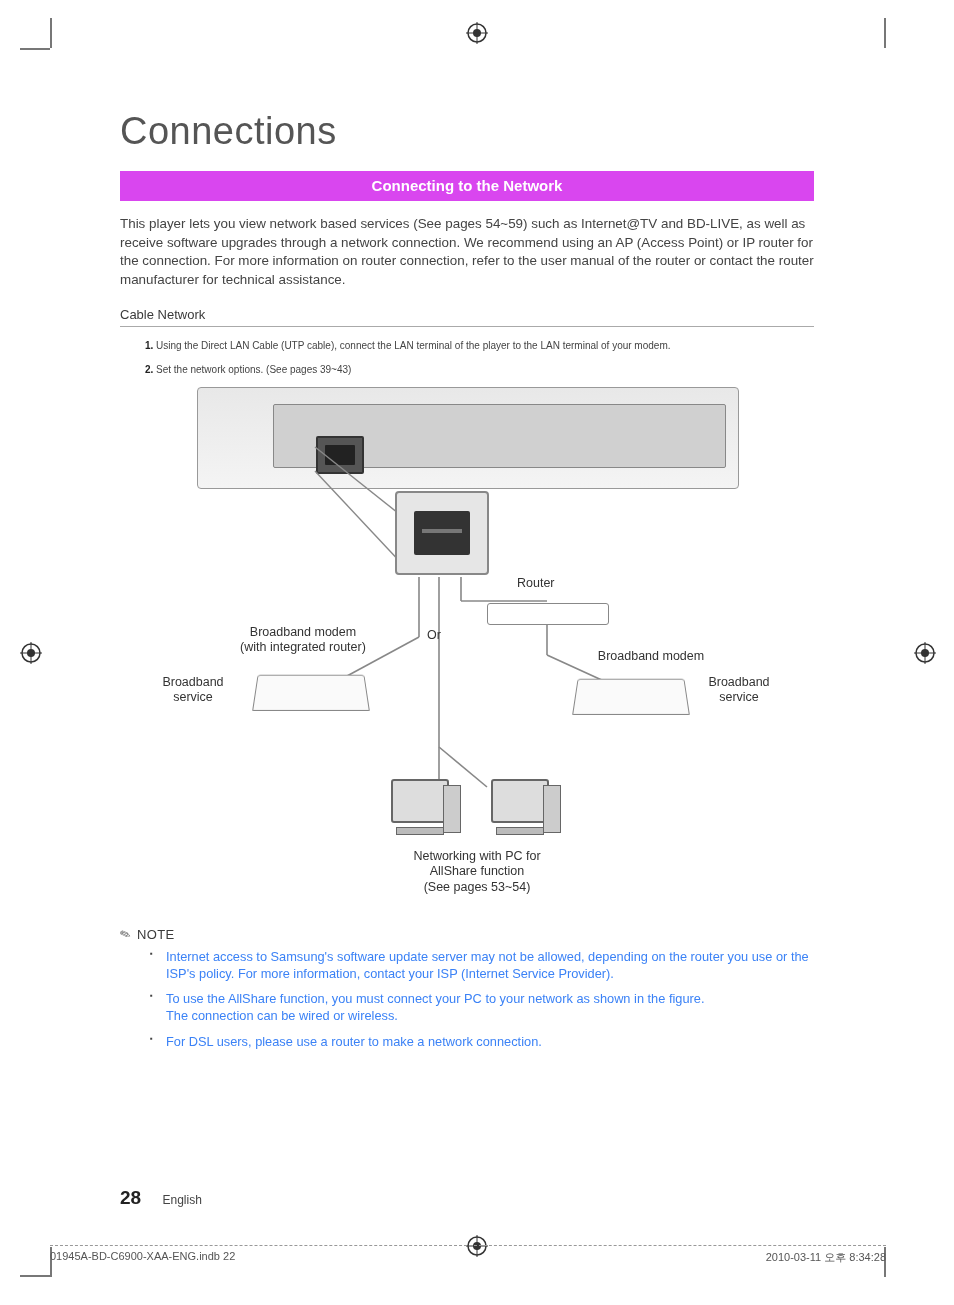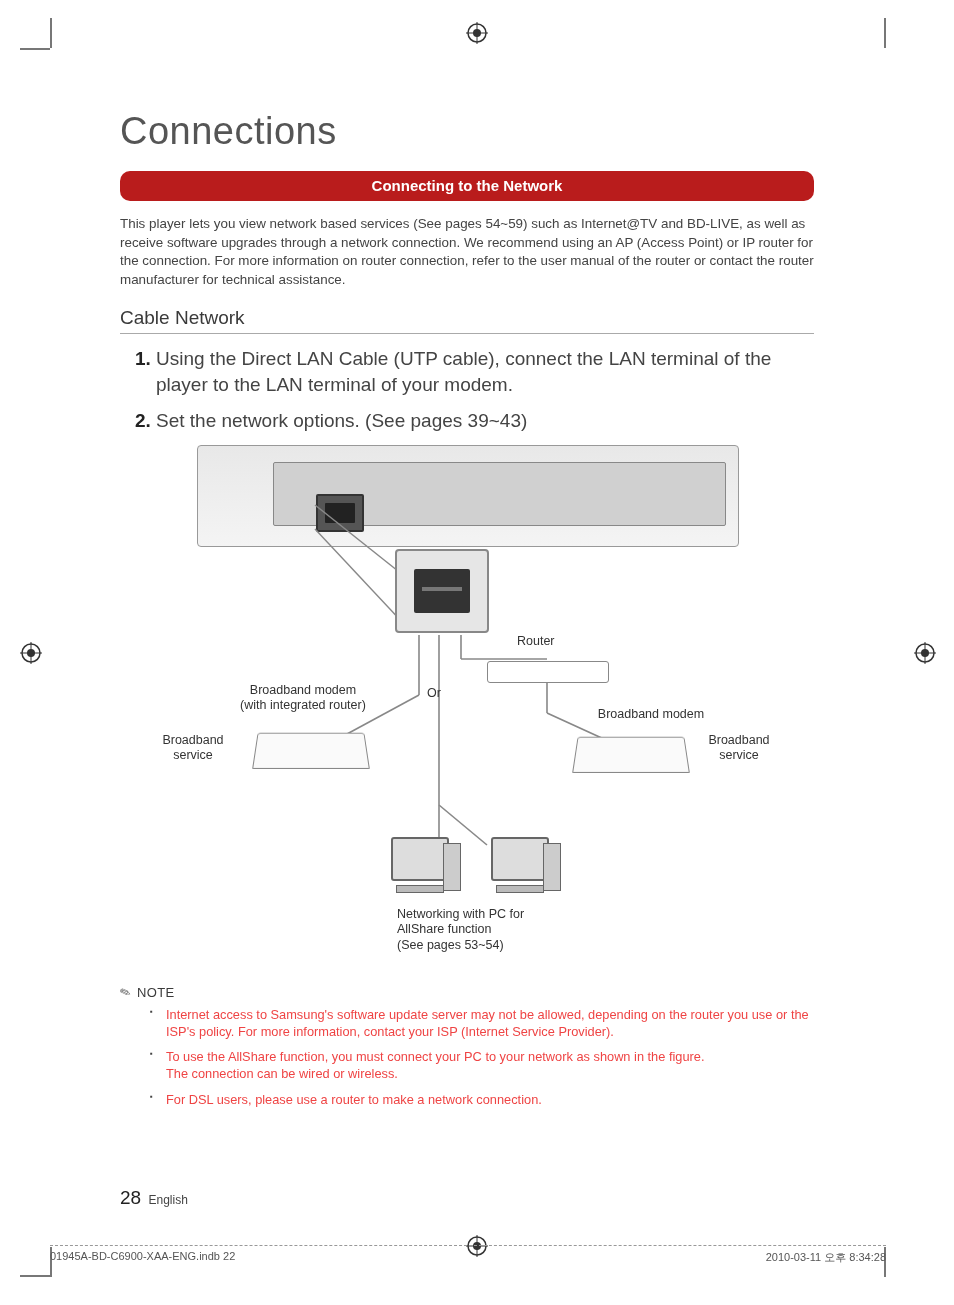--- a/index.html
+++ b/index.html
@@ -35,47 +35,46 @@
     top: 110px;
   }
   h1.title {
     font-size: 38px;
     font-weight: 300;
     color: #555;
     margin: 0 0 18px 0;
     letter-spacing: 0.5px;
   }
   .banner {
-    background: #b91c1c;
+    background: #d946ef;
     color: #fff;
     font-weight: bold;
     font-size: 15px;
     text-align: center;
     padding: 6px 0 7px 0;
     margin-bottom: 14px;
-    border-radius: 10px;
   }
   .intro {
     font-size: 13.4px;
     line-height: 1.38;
     color: #444;
     margin-bottom: 18px;
   }
   h2.sub {
-    font-size: 19px;
+    font-size: 13px;
     font-weight: 400;
     color: #3a3a3a;
     margin: 0 0 12px 0;
     padding-bottom: 4px;
     border-bottom: 1px solid #aaa;
   }
   ol.steps {
     margin: 12px 0 10px 0;
     padding-left: 36px;
-    font-size: 19px;
+    font-size: 10px;
     color: #444;
   }
   ol.steps li { margin-bottom: 10px; line-height:1.38; }
   ol.steps li::marker { font-weight: bold; color:#222; }
   .diagram {
     position: relative;
     width: 640px;
     height: 520px;
     margin: 10px auto 0 auto;
   }
@@ -121,29 +120,29 @@
     width:74px; height:58px;
   }
   .monitor { width:54px; height:40px; background:#ddd; border:2px solid #666; border-radius:3px; margin:0 auto; }
   .tower { position:absolute; right:-4px; top:6px; width:16px; height:46px; background:#ccc; border:1px solid #666; }
   .kbd { width:46px; height:6px; background:#bbb; border:1px solid #666; margin:4px auto 0 auto; }
   .note-head { margin-top:20px; font-size:13px; }
   .note-head .lbl { font-weight:normal; letter-spacing:0.4px; }
   .note-head .pen { display:inline-block; transform:rotate(-20deg); margin-right:6px; color:#666; }
   ul.notes {
     margin:6px 0 0 30px; padding:0 0 0 16px;
-    font-size:12.8px; color:#ef4444;
+    font-size:12.8px; color:#3b82f6;
   }
   ul.notes li { margin-bottom:8px; line-height:1.35; list-style:none; position:relative; }
   ul.notes li::before { content:"▪"; position:absolute; left:-16px; top:1px; font-size:8px; color:#444; }
   .footer {
     position:absolute; left:120px; bottom:96px;
     font-size:12px; color:#444;
   }
-  .footer .pg { font-size:19px; font-weight:normal; color:#222; margin-right:4px; }
+  .footer .pg { font-size:19px; font-weight:bold; color:#222; margin-right:18px; }
   .print-footer {
     position:absolute; left:50px; right:68px; bottom:40px;
     border-top:1px dashed #999;
     font-size:11px; color:#555;
     display:flex; justify-content:space-between;
     padding-top:4px;
   }
 </style>
 </head>
 <body>
@@ -255,21 +254,21 @@
       <div class="pc-box" style="left:236px; top:392px;">
         <div class="monitor"></div>
           <div class="tower"></div>
           <div class="kbd"></div>
       </div>
       <div class="pc-box" style="left:336px; top:392px;">
         <div class="monitor"></div>
           <div class="tower"></div>
           <div class="kbd"></div>
       </div>
-      <div class="dlabel" style="left:250px; top:462px; width:160px; text-align:left;">
+      <div class="dlabel" style="left:250px; top:462px; width:160px; text-align:center;">
         <div>Networking with PC for</div>
         <div>AllShare function</div>
         <div>(See pages 53~54)</div>
       </div>
     </div>
 
     <div class="note-head">
       <span class="pen">✎</span><span class="lbl">NOTE</span>
     </div>
     <ul class="notes">

